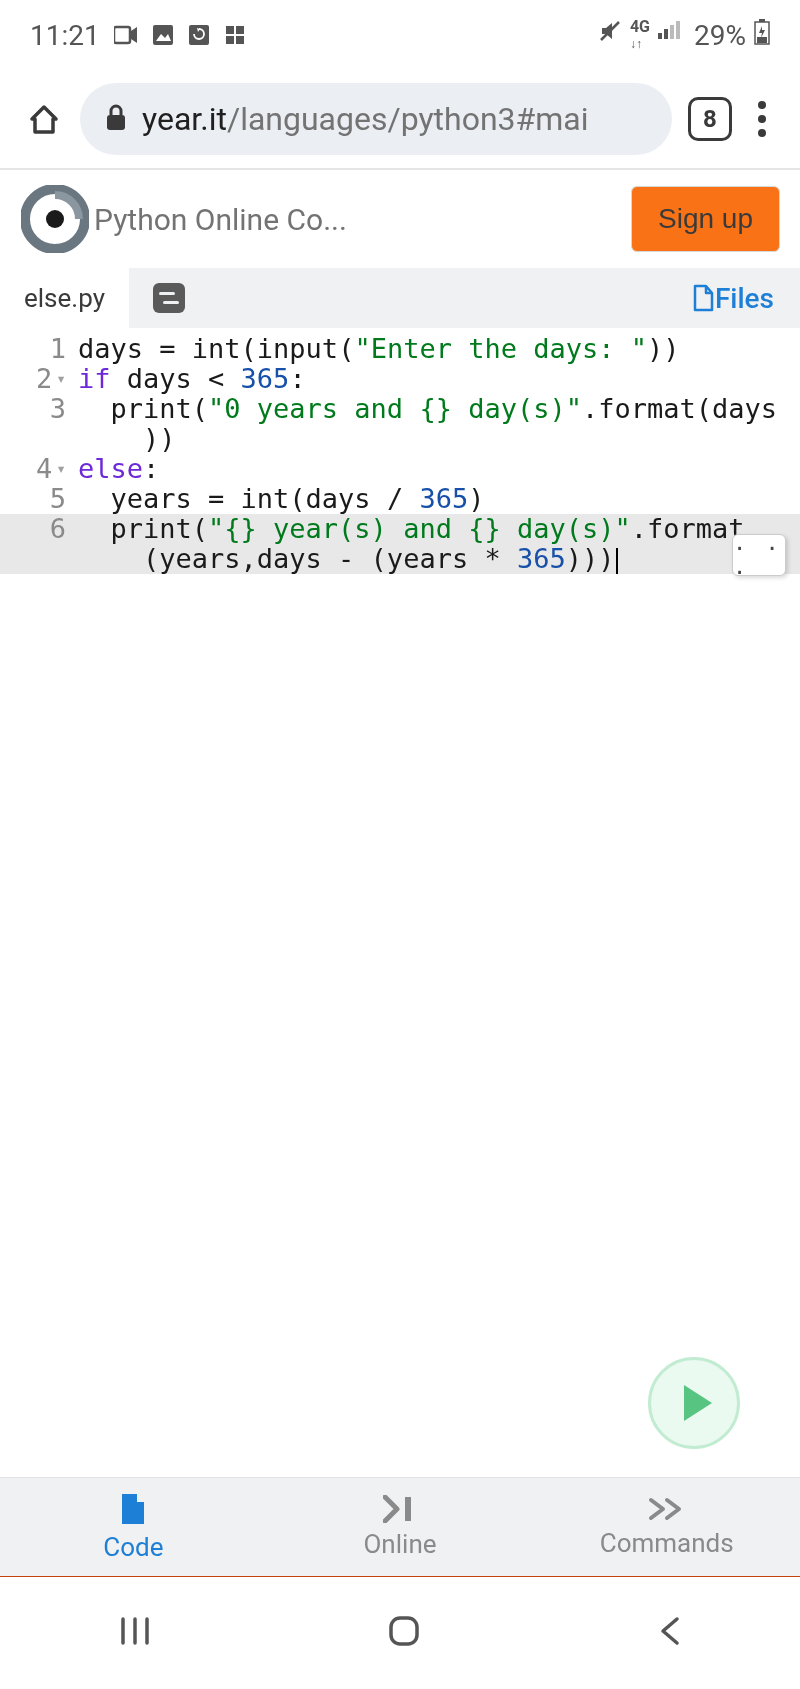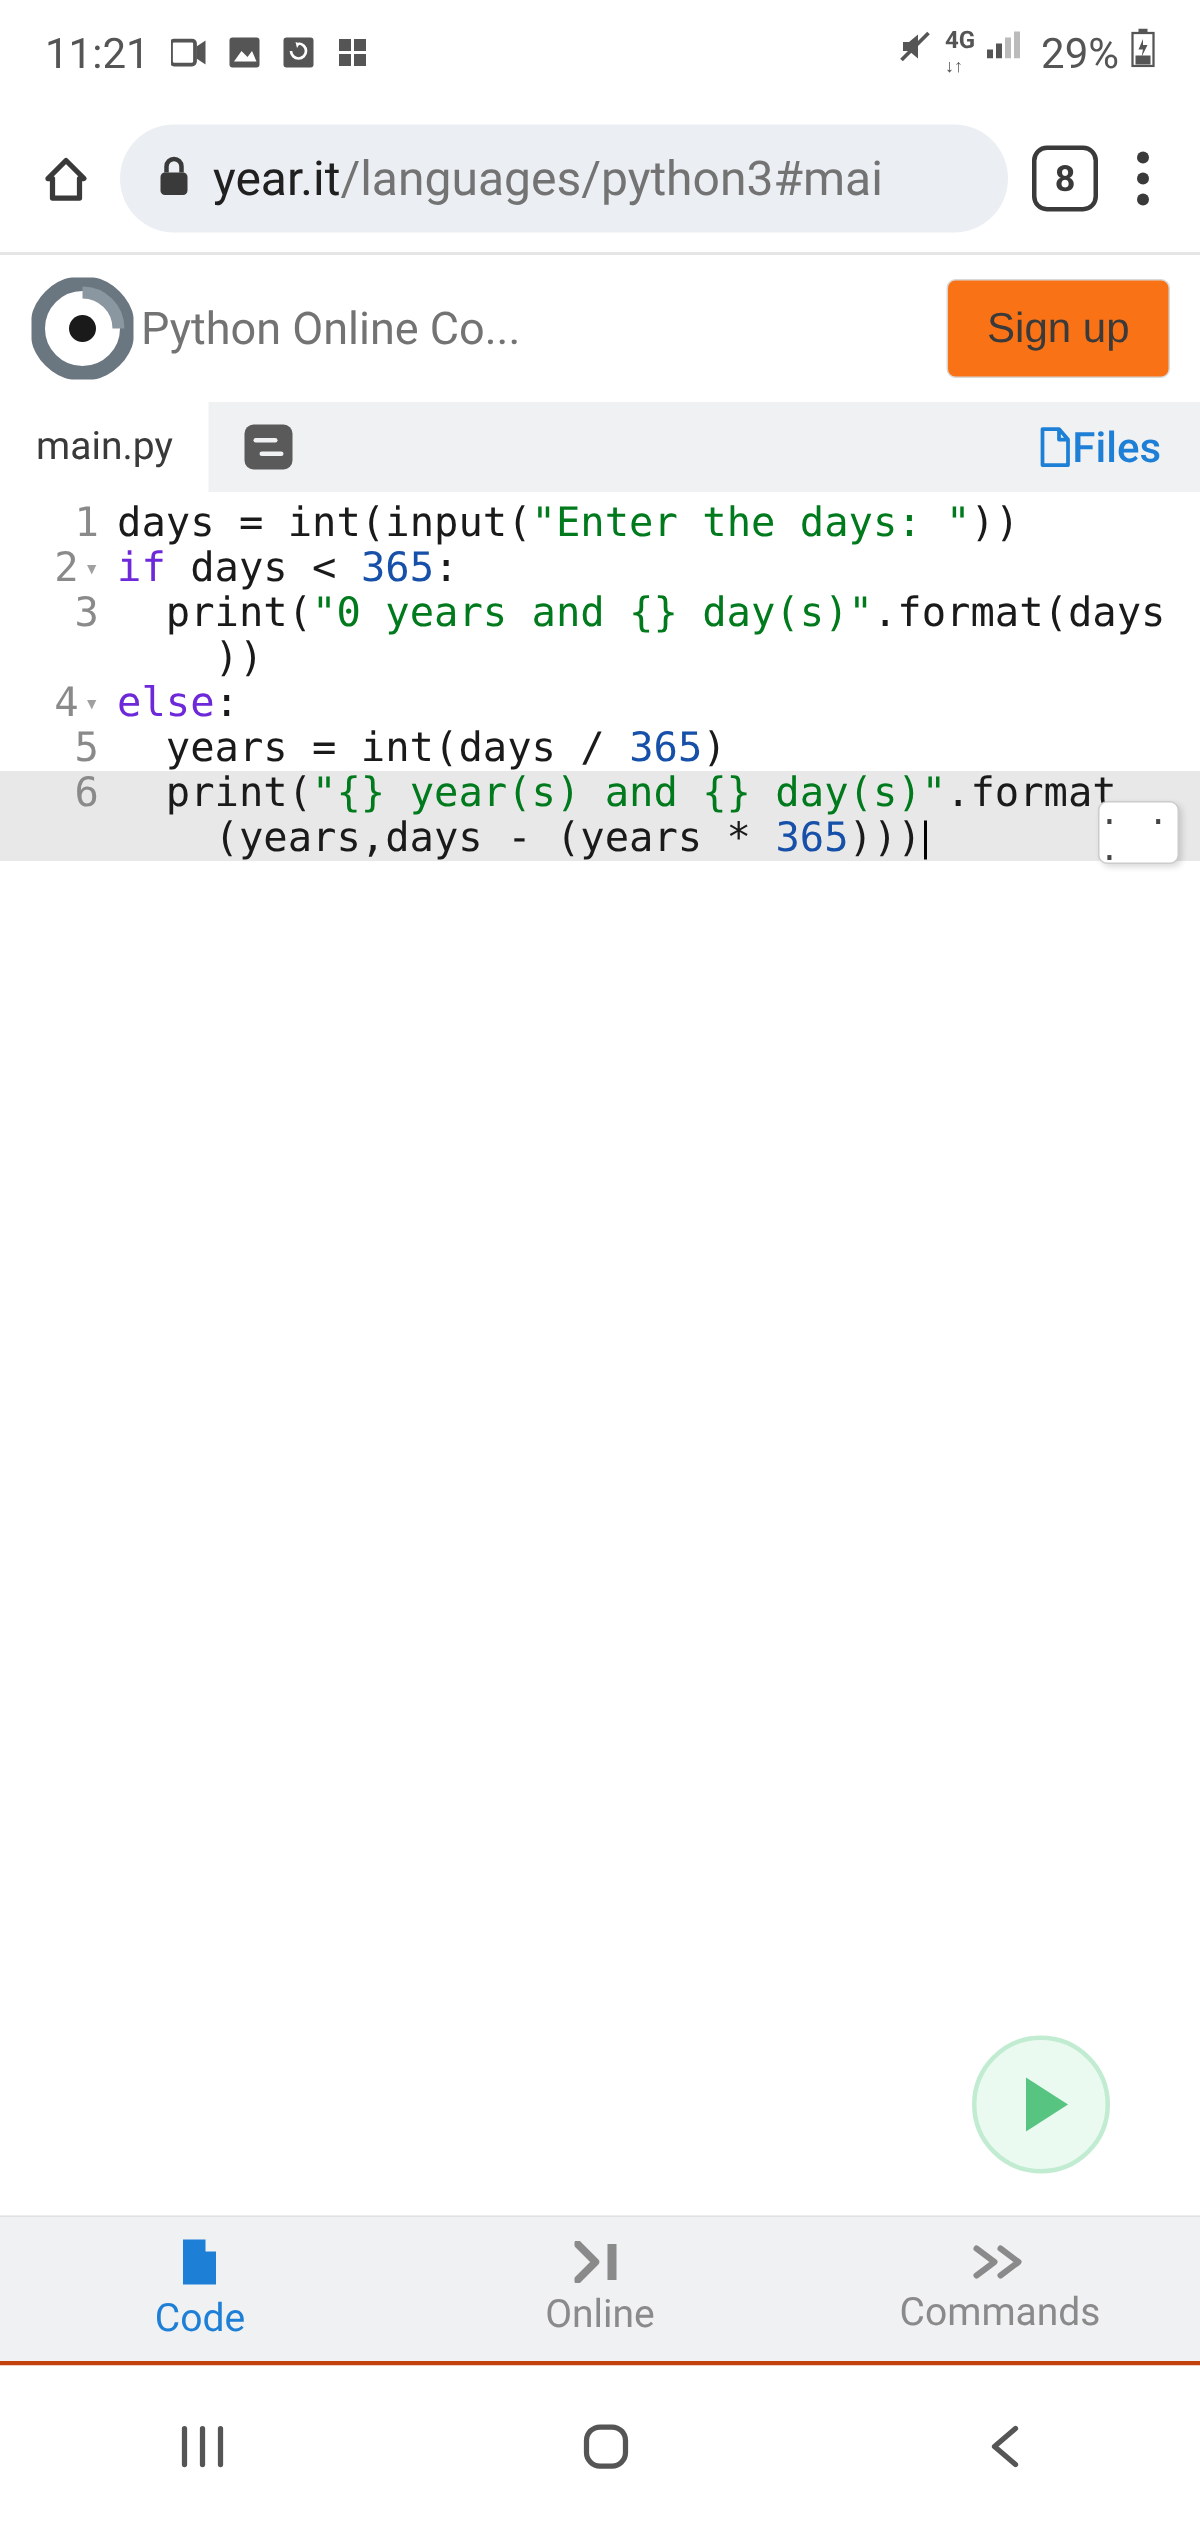--- a/index.html
+++ b/index.html
@@ -208,21 +208,21 @@
       border-bottom: 18px solid transparent;
       margin-left: 8px;
     }
     .bottom-tabs {
       position: absolute;
       bottom: 112px;
       left: 0; right: 0;
       height: 100px;
       background: #f0f1f2;
       border-top: 1px solid #e2e2e2;
-      border-bottom: 3px solid #c2410c;
+      border-bottom: 1px solid #c2410c;
       display: flex;
     }
     .btab {
       flex: 1;
       display: flex;
       flex-direction: column;
       align-items: center;
       justify-content: center;
       gap: 6px;
       font-size: 26px;
@@ -333,21 +333,21 @@
       <path d="M34 4 A30 30 0 0 1 64 34 A30 30 0 0 1 34 64 A30 30 0 0 1 4 34 A30 30 0 0 1 34 4" fill="none" stroke="#6a7680" stroke-width="10"></path>
       <path d="M34 10 A24 24 0 0 1 58 34" fill="none" stroke="#8a96a0" stroke-width="8"></path>
       <circle cx="34" cy="34" r="9" fill="#1a1a1a"></circle>
     </svg>
   </div>
   <div class="app-title">Python Online Co...</div>
   <button class="signup-btn">Sign up</button>
 </div>
 
 <div class="tab-row">
-  <div class="file-tab">main.py</div>
+  <div class="file-tab">else.py</div>
   <div class="settings-btn">
     <div class="settings-rect"></div>
   </div>
   <div class="spacer"></div>
   <div class="files-btn">
     <svg width="24" height="28" viewBox="0 0 24 28">
         <path d="M4 2 L15 2 L21 9 L21 26 L4 26 Z M15 2 L15 9 L21 9" fill="none" stroke="#1e7fd6" stroke-width="2.5" stroke-linejoin="round"></path>
       </svg>
     <span>Files</span>
   </div>

